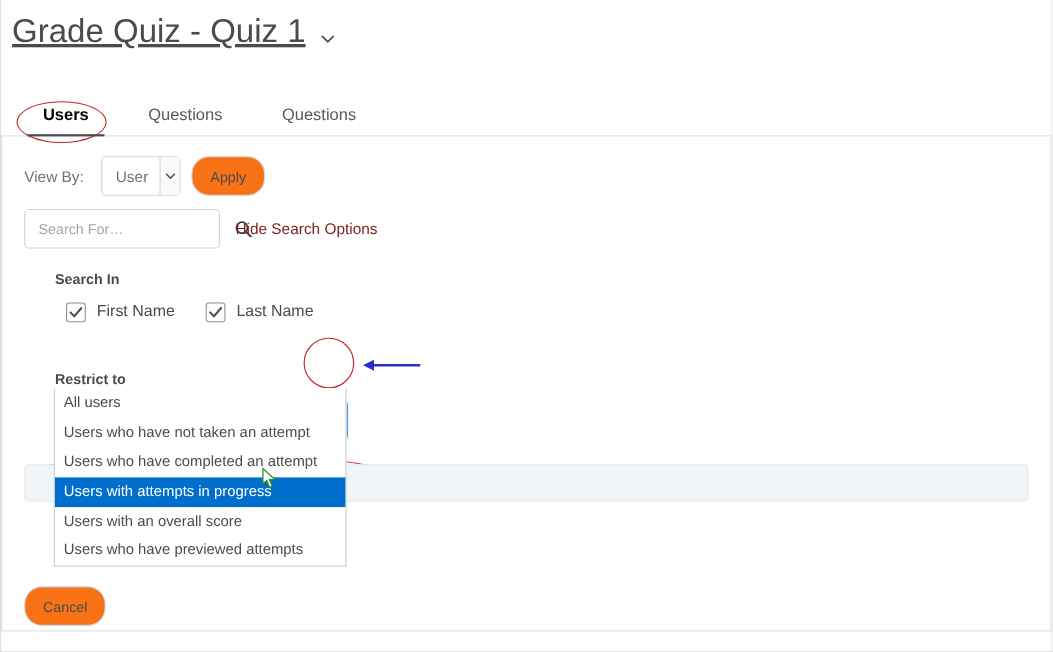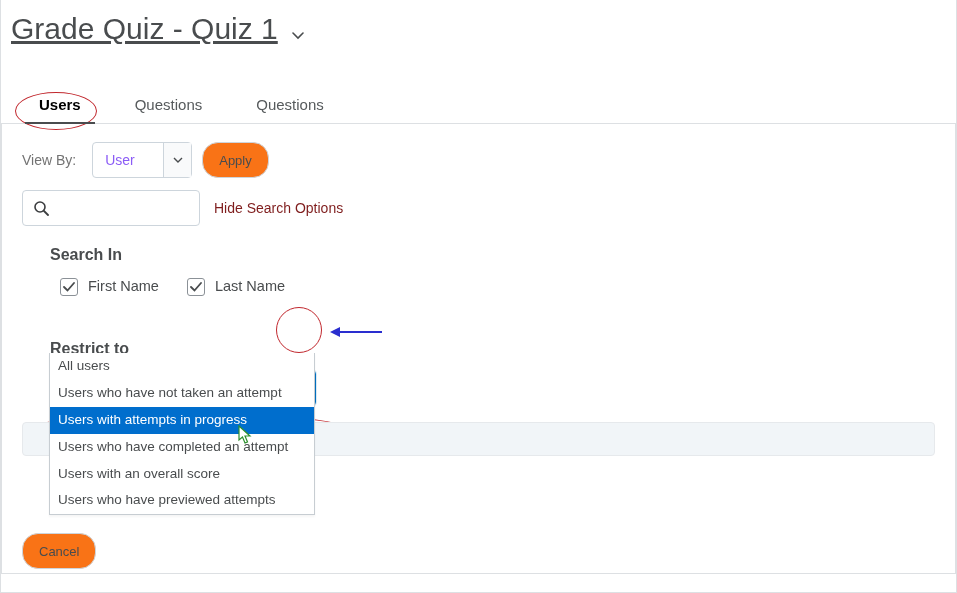--- a/index.html
+++ b/index.html
@@ -72,22 +72,22 @@
   }
   .panel-inner {
     padding: 18px 18px 8px 20px;
   }
   .row { display:flex; align-items:center; gap:10px; }
   .label-text { font-size:14px; color:#737373; margin-right:6px; }
   .select-like {
     display:flex; align-items:center; justify-content:space-between;
     border:1px solid #cdd5dc; border-radius:4px;
     height:36px; padding-left:12px;
-    font-size:14px; color:#8b5cf6; background:#fff;
-    width:100px;
+    font-size:14px; color:#737373; background:#fff;
+    width:72px;
     position:relative;
     gap:10px;
   }
   .select-chevron {
     border-left:1px solid #cdd5dc;
     width:28px; height:100%;
     display:flex; align-items:center; justify-content:center;
     color:#494c4e;
     background:#f9fafb;
   }
@@ -114,21 +114,21 @@
   .search-box input {
     border:none; outline:none;
     font-size:13px; color:#9ea6ad;
     flex:1; background:transparent;
   }
   .search-box input::placeholder { color:#9ea6ad; }
   .search-icon { width:28px; text-align:center; color:#3b3d3f; font-size:15px; }
   .link { color:#7f1d1d; font-size:14px; cursor:pointer; }
   .section-label {
     font-weight:700;
-    font-size:16px;
+    font-size:13px;
     color:#494c4e;
     margin-top:20px;
     margin-left:28px;
   }
   .check-row { display:flex; gap:28px; margin-top:14px; margin-left:38px; }
   .check-item { display:flex; align-items:flex-start; gap:10px; font-size:14.5px; color:#494c4e; }
   .checkbox {
     width:18px; height:18px; border:1px solid #8b9197; border-radius:3px;
     display:flex; align-items:center; justify-content:center;
     color:#494c4e;
@@ -256,20 +256,21 @@
               </svg>
           </span>
         </div>
         <div class="btn">
           <span>Apply</span>
         </div>
       </div>
 
       <div class="search-wrap">
         <div class="search-box">
+          <input type="text" placeholder="Search For…" style="">
           <span class="search-icon">
             <svg width="16" height="16" viewBox="0 0 16 16">
                 <circle cx="7" cy="7" r="5" stroke="#3b3d3f" stroke-width="1.6" fill="none"></circle>
                 <line x1="11" y1="11" x2="15" y2="15" stroke="#3b3d3f" stroke-width="1.8" stroke-linecap="round"></line>
               </svg>
           </span>
         </div>
         <span class="link">Hide Search Options</span>
       </div>
 
@@ -303,22 +304,22 @@
         </span>
       </div>
 
     </div>
 
     <div class="obscured-row"></div>
 
     <div class="dropdown">
       <div class="dropdown-item">All users</div>
       <div class="dropdown-item">Users who have not taken an attempt</div>
+      <div class="dropdown-item">Users who have completed an attempt</div>
       <div class="dropdown-item highlight">Users with attempts in progress</div>
-      <div class="dropdown-item">Users who have completed an attempt</div>
       <div class="dropdown-item">Users with an overall score</div>
       <div class="dropdown-item">Users who have previewed attempts</div>
     </div>
 
     <div class="footer">
       <div class="btn">
         <span>Cancel</span>
       </div>
     </div>
 

